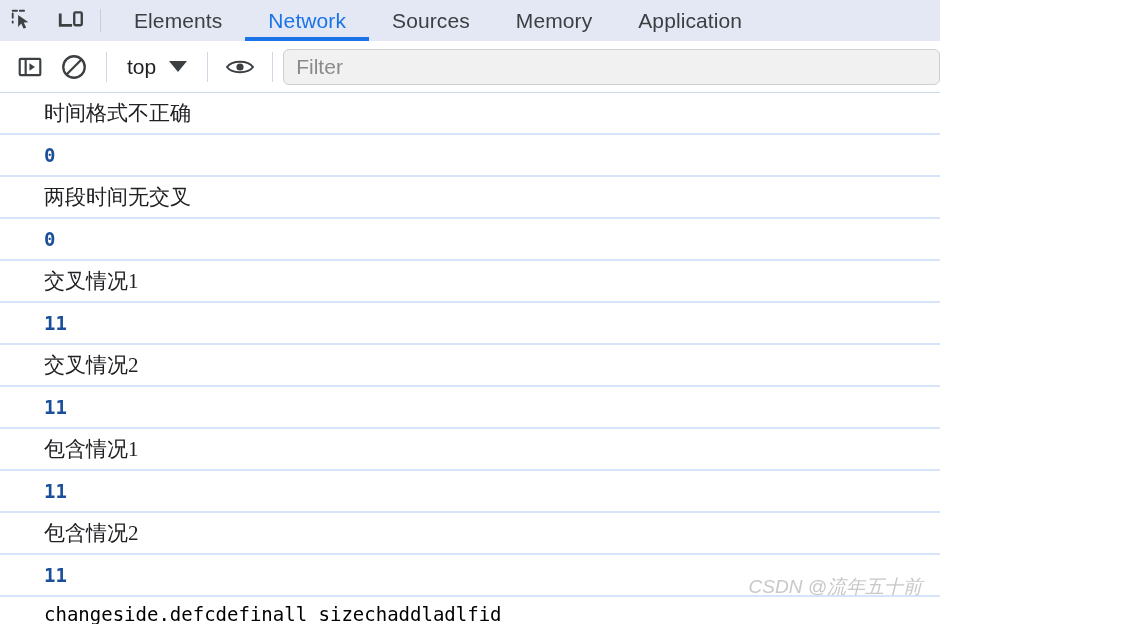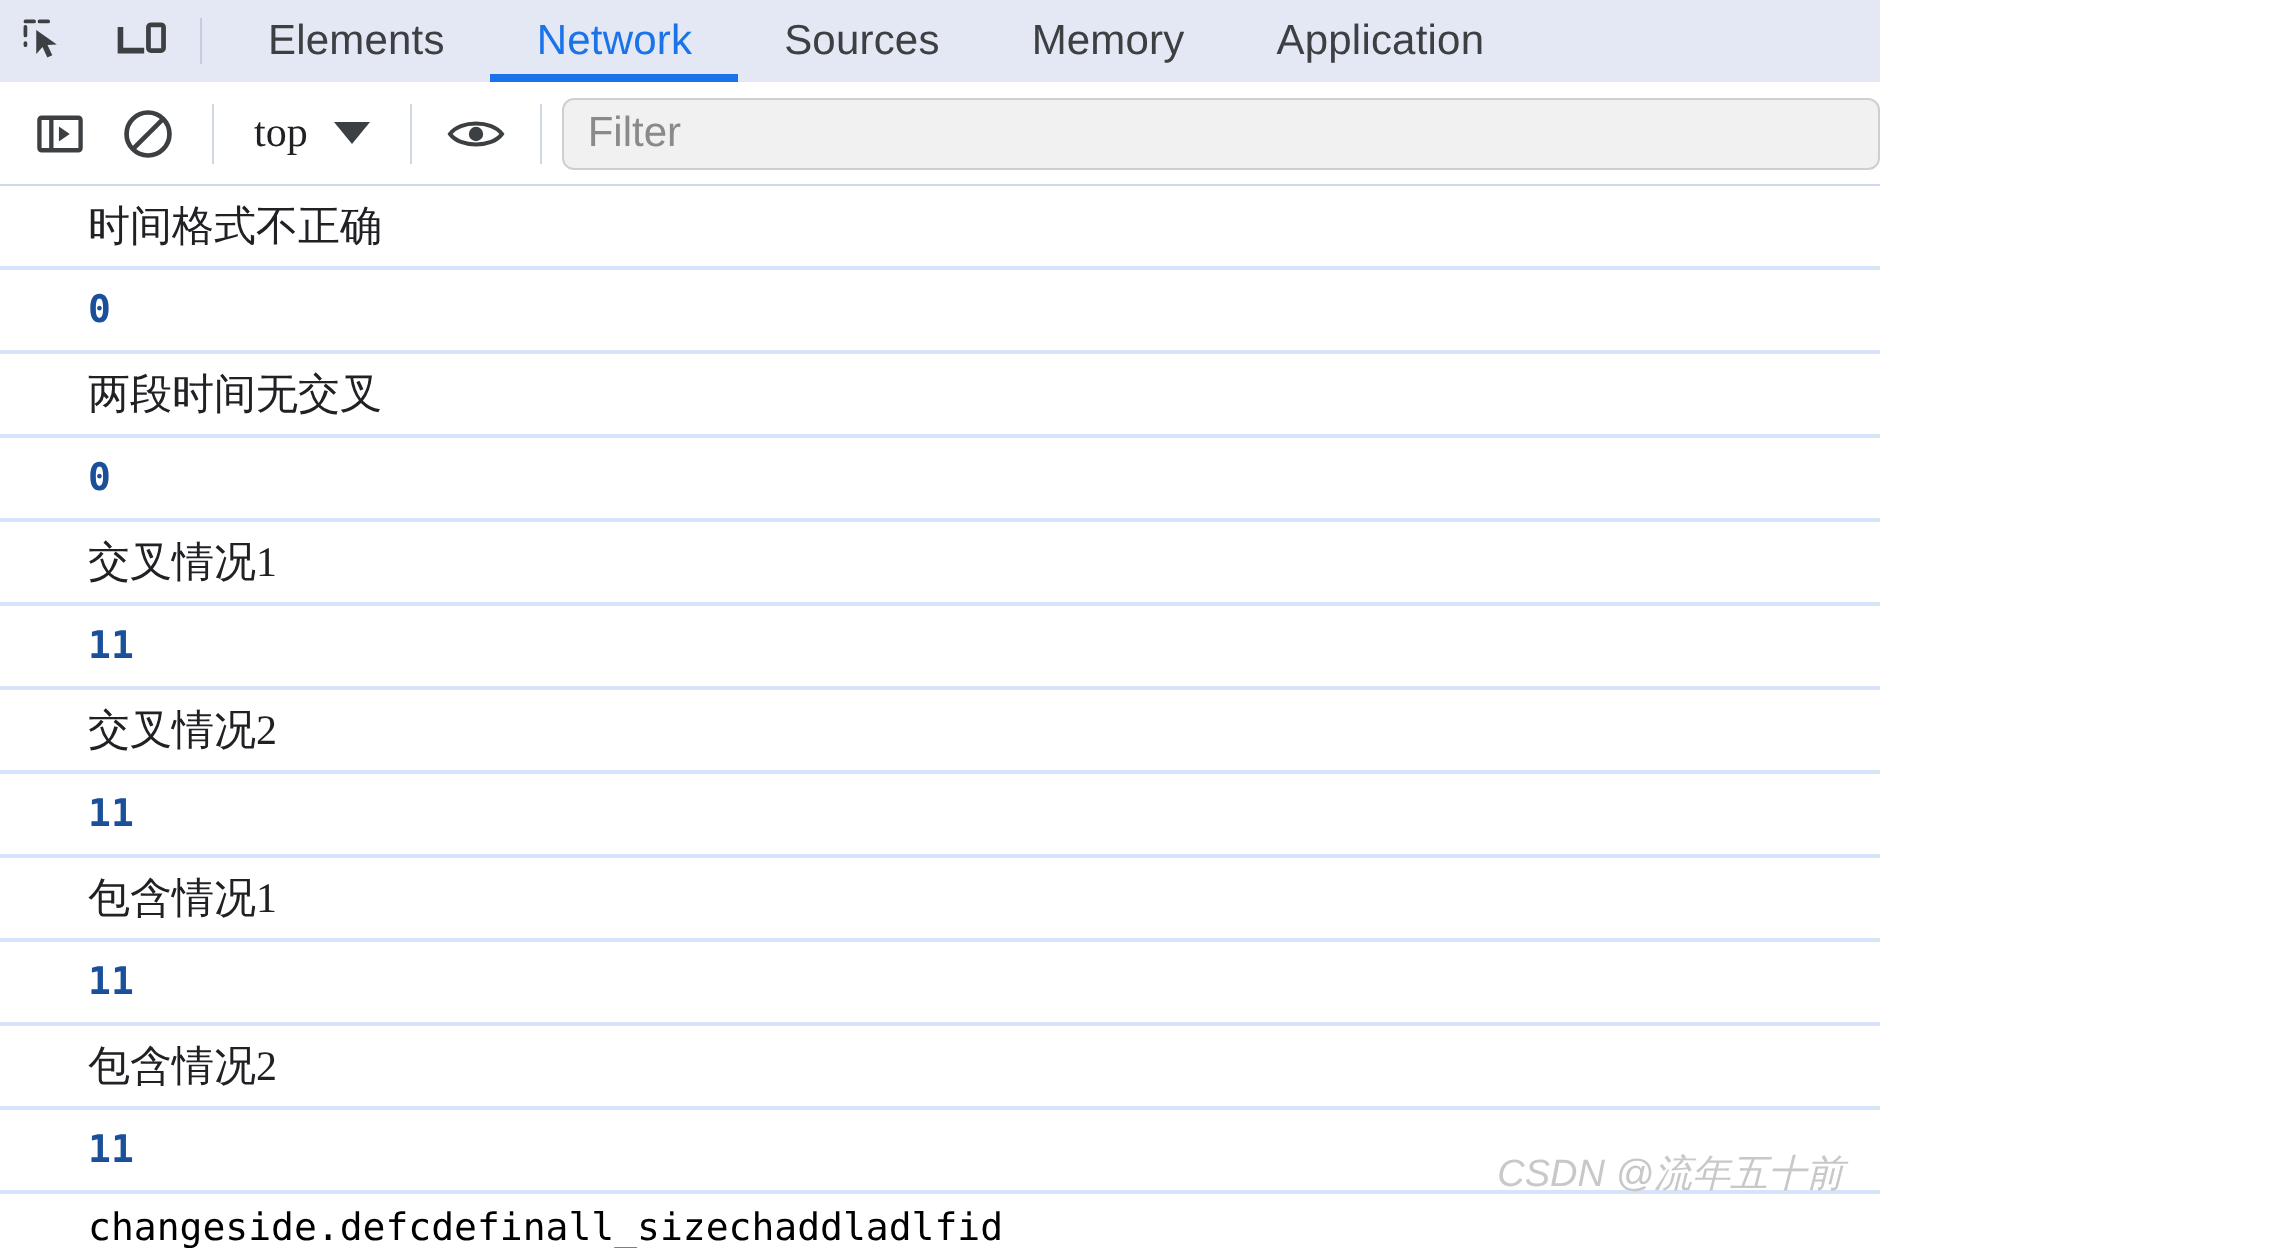--- a/index.html
+++ b/index.html
@@ -101,21 +101,20 @@
     background: #cfd6e4;
     margin: 0 10px;
     flex: 0 0 1px;
   }
   .ctx-select {
     display: flex;
     align-items: center;
     gap: 13px;
     padding: 0 10px;
     height: 36px;
-    font-family: Liberation Serif, serif;
   }
   .ctx-label {
     font-size: 21px;
     color: #202124;
   }
   .caret {
     width: 0; height: 0;
     border-left: 9px solid transparent;
     border-right: 9px solid transparent;
     border-top: 11px solid #3c4043;

